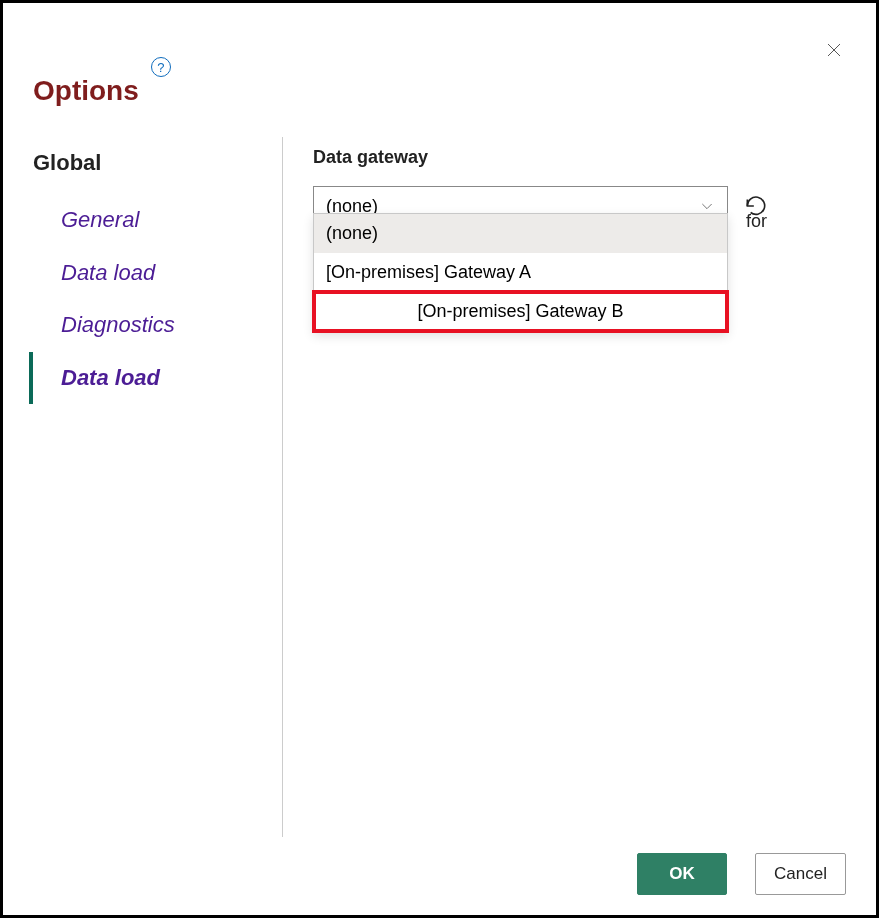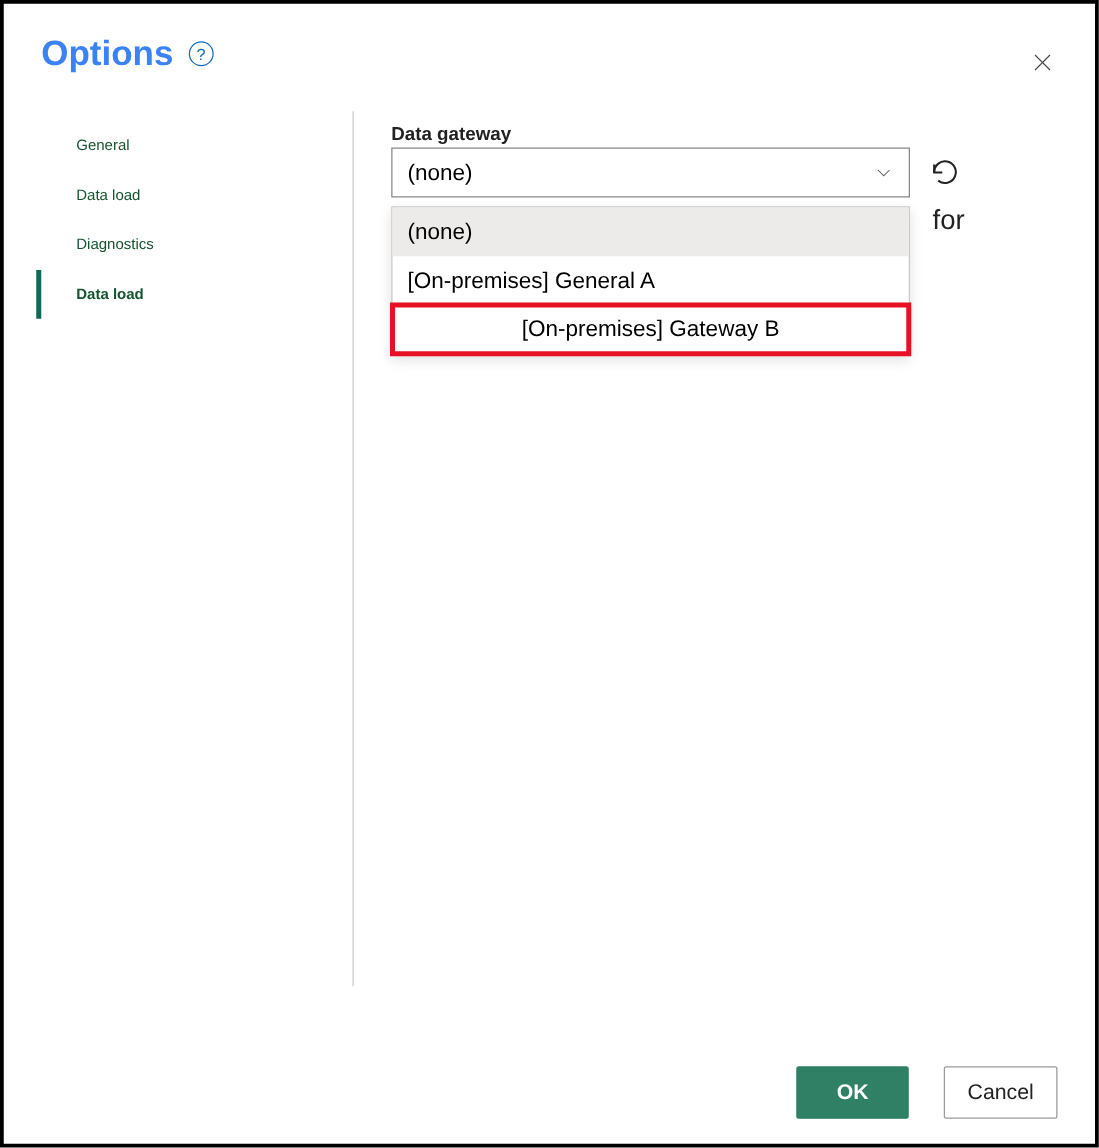--- a/index.html
+++ b/index.html
@@ -16,22 +16,23 @@
       border: 3px solid #000;
     }
     .header {
       display: flex;
       align-items: center;
       padding: 24px 30px 10px 30px;
     }
     .header h1 {
       font-size: 28px;
       font-weight: 600;
-      color: #3b82f6;
+      color: #7f1d1d;
       margin-right: 12px;
+      margin-top: 48px;
     }
     .help-icon {
       width: 20px;
       height: 20px;
       border: 1.5px solid #0F6CBD;
       border-radius: 50%;
       color: #0F6CBD;
       display: flex;
       align-items: center;
       justify-content: center;
@@ -72,43 +73,44 @@
       font-size: 22px;
       font-weight: 600;
       color: #222;
       margin-bottom: 18px;
       margin-top: 5px;
     }
     .section-title.second {
       margin-top: 40px;
     }
     .sidebar-item {
-      font-size: 12px;
-      color: #14532d;
+      font-size: 22px;
+      color: #4c1d95;
       padding: 12px 0 12px 28px;
       cursor: pointer;
       border-left: 4px solid transparent;
       margin-left: -4px;
       line-height: 1.3;
+      font-style: italic;
     }
     .sidebar-item.selected {
       font-weight: 600;
       border-left: 4px solid #0B6A58;
     }
     .main-panel {
       flex: 1;
       padding-left: 30px;
       padding-top: 10px;
       position: relative;
     }
     .field-label {
-      font-size: 15px;
-      font-weight: 600;
-      color: #222;
-      margin-bottom: 2px;
+      font-size: 18px;
+      font-weight: 600;
+      color: #222;
+      margin-bottom: 18px;
     }
     .select-row {
       display: flex;
       align-items: center;
       gap: 10px;
     }
     .custom-select {
       width: 415px;
       height: 40px;
       border: 1px solid #888;
@@ -164,21 +166,21 @@
     .dd-item.highlighted {
       outline: 4px solid #E81123;
       outline-offset: -2px;
       z-index: 6;
       text-align: center;
     }
     .hint-text {
       position: absolute;
       left: 463px;
       top: 74px;
-      font-size: 22px;
+      font-size: 18px;
       color: #222;
     }
     .footer {
       position: absolute;
       bottom: 20px;
       right: 30px;
       display: flex;
       gap: 28px;
     }
     .btn {
@@ -216,20 +218,21 @@
   <div class="close-btn">
     <svg viewBox="0 0 24 24">
       <line x1="4" y1="4" x2="20" y2="20"></line>
       <line x1="20" y1="4" x2="4" y2="20"></line>
     </svg>
   </div>
 </div>
 
 <div class="content-area">
   <div class="sidebar">
+    <div class="section-title">Global</div>
     <div class="sidebar-item">General</div>
     <div class="sidebar-item">Data load</div>
     <div class="sidebar-item">Diagnostics</div>
 
     <div class="sidebar-item selected">Data load</div>
   </div>
 
   <div class="main-panel">
     <div class="field-label">Data gateway</div>
     <div class="select-row">
@@ -244,21 +247,21 @@
           <path d="M4 12 A8 8 0 1 1 7 18"></path>
           <polyline points="4 6 4 12 10 12"></polyline>
         </svg>
       </div>
     </div>
 
     <span class="hint-text">for</span>
 
     <div class="dropdown-panel">
       <div class="dd-item sel">(none)</div>
-      <div class="dd-item">[On-premises] General A</div>
+      <div class="dd-item">[On-premises] Gateway A</div>
       <div class="dd-item highlighted">[On-premises] Gateway B</div>
     </div>
   </div>
 </div>
 
 <div class="footer">
   <div class="btn btn-primary">OK</div>
   <div class="btn btn-secondary">Cancel</div>
 </div>
 

